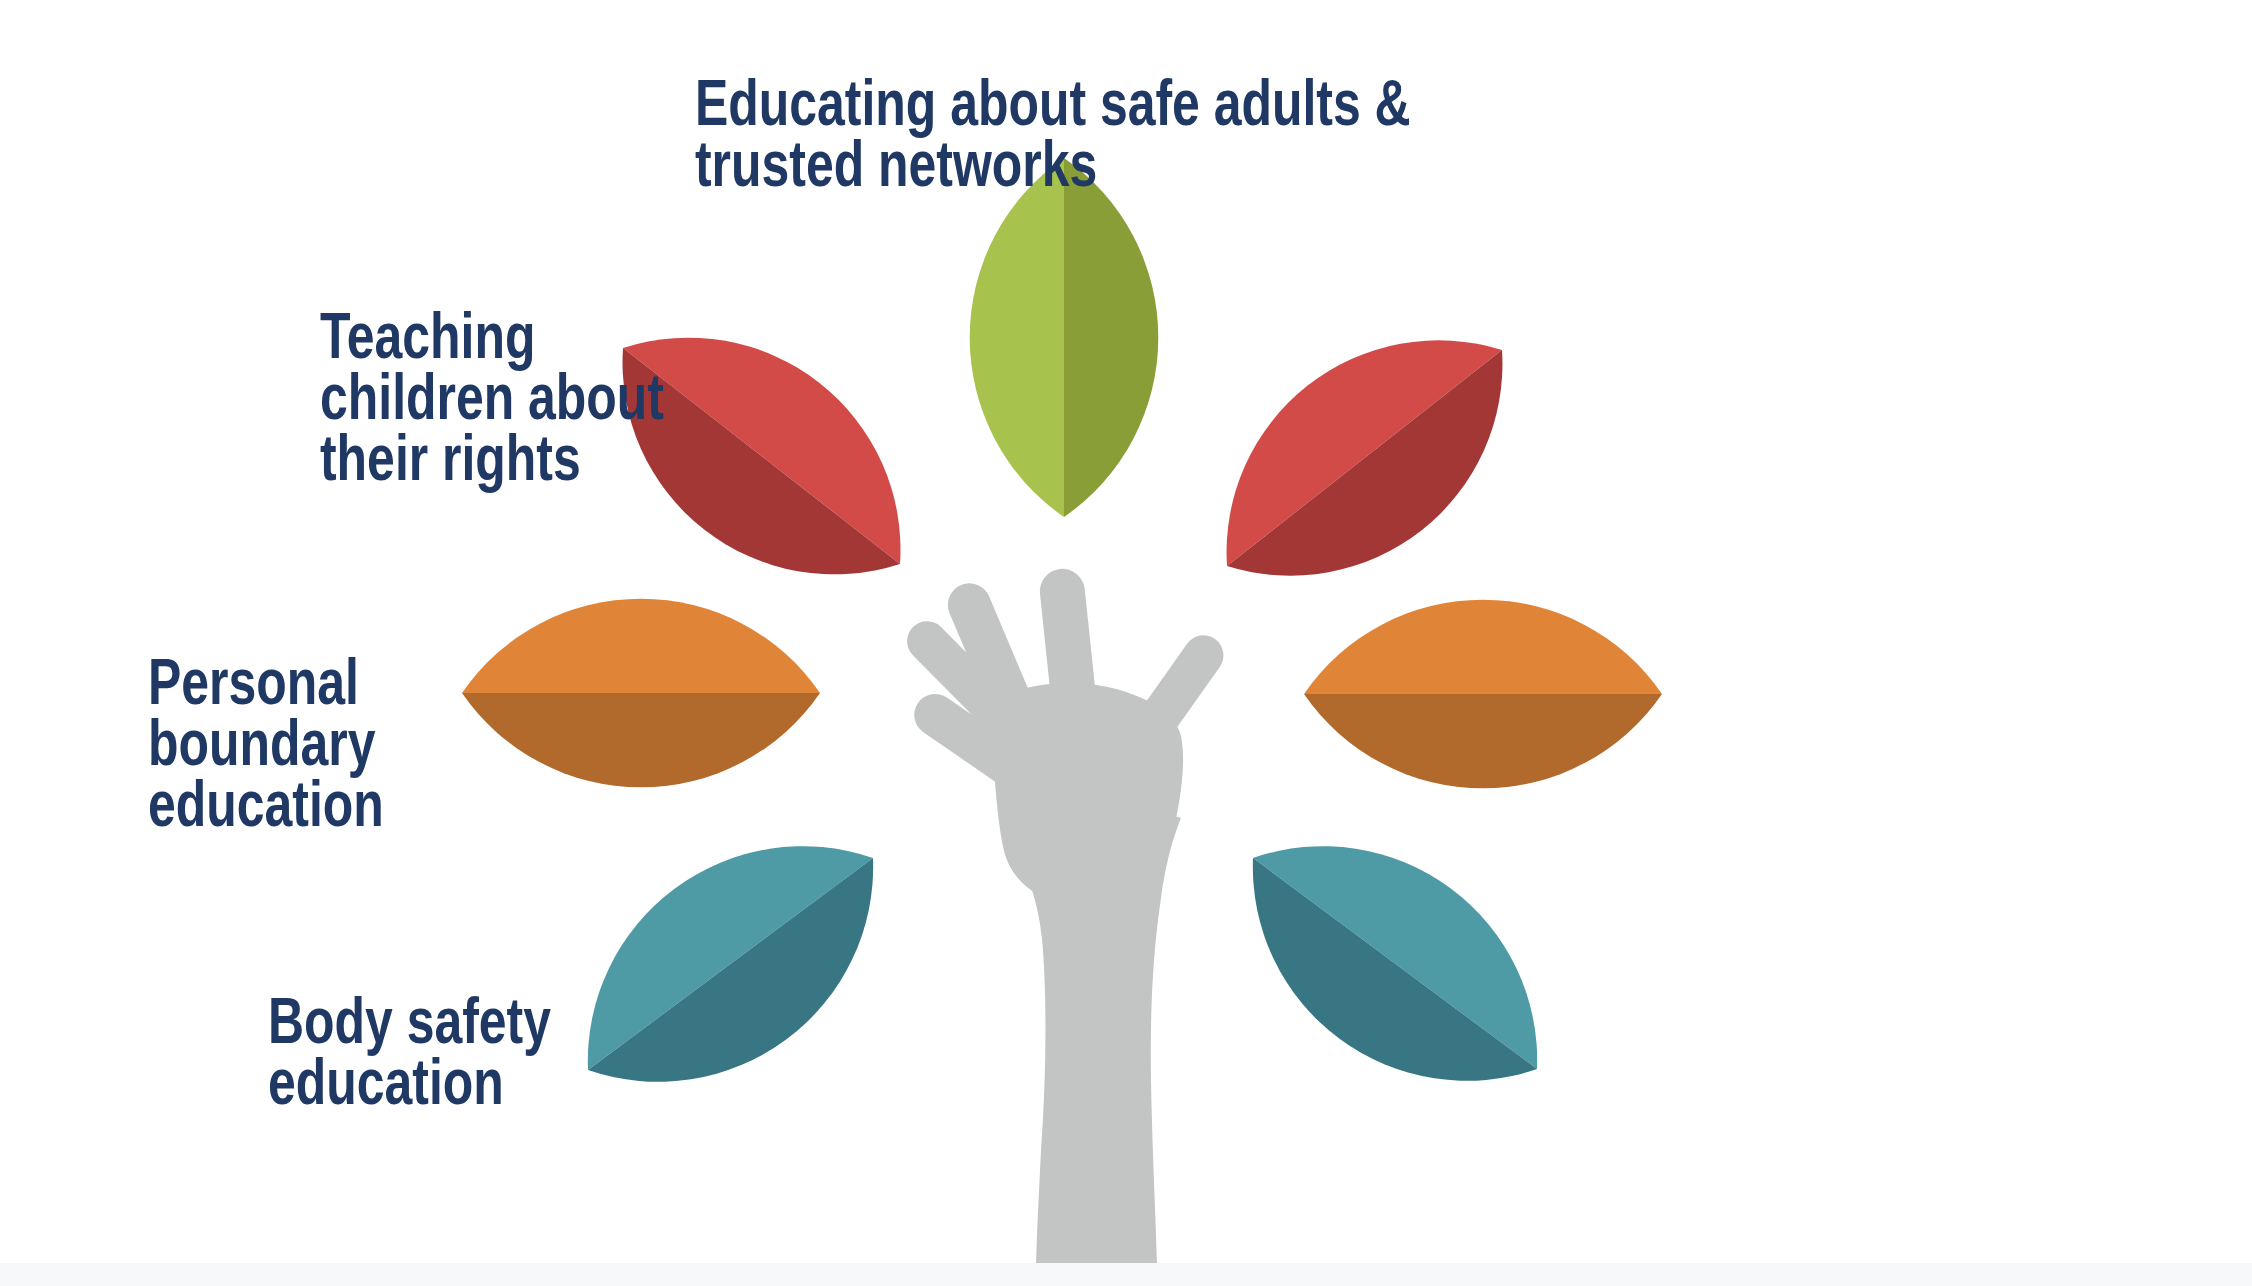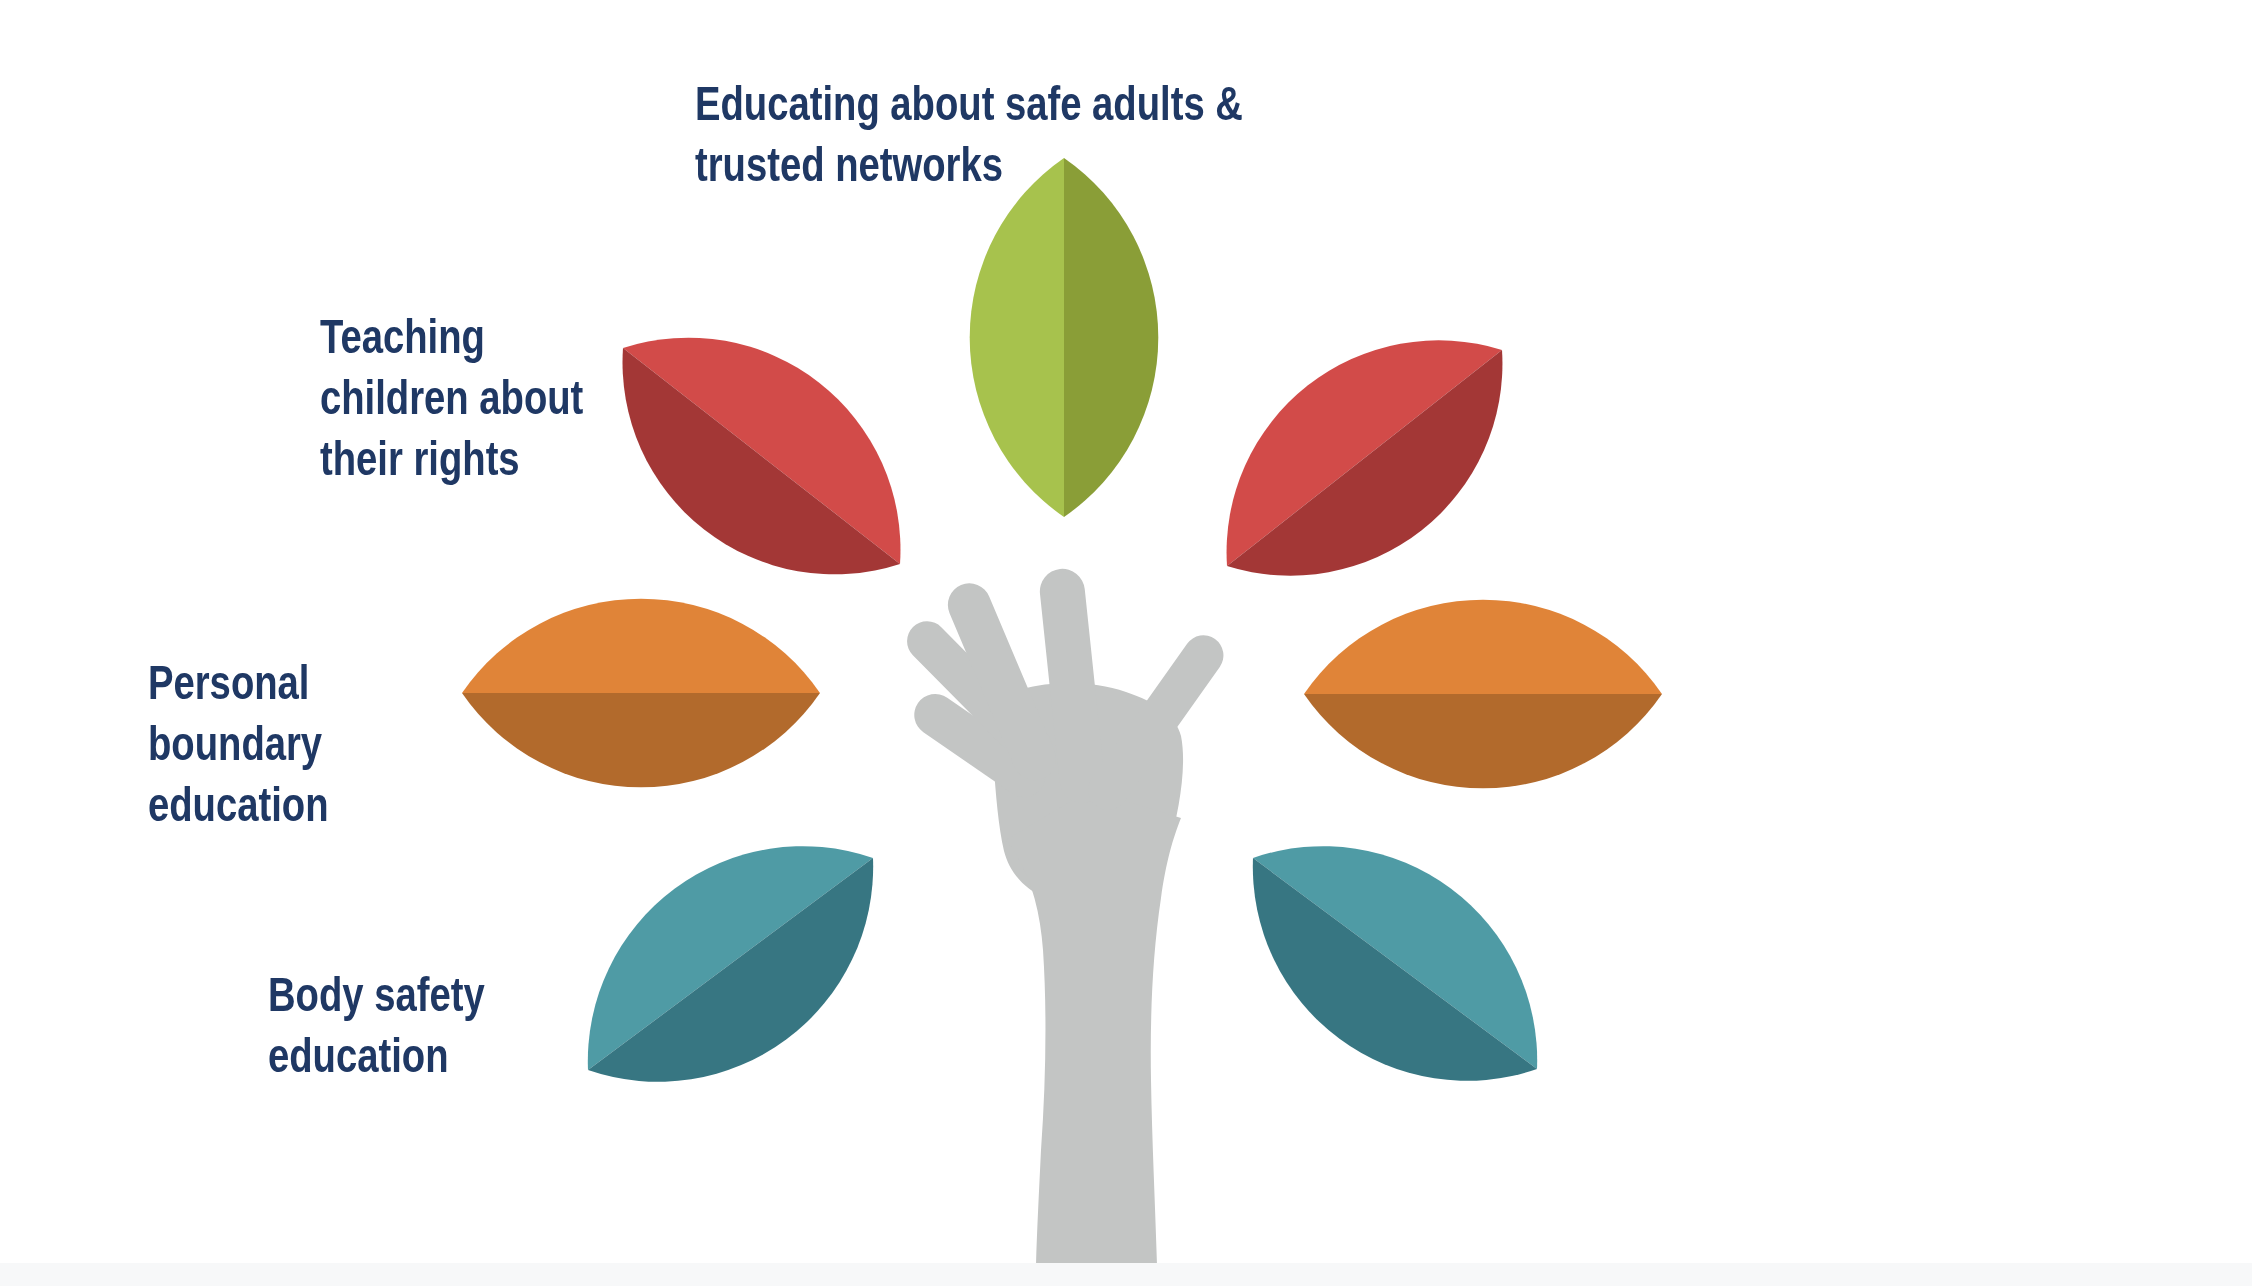--- a/index.html
+++ b/index.html
@@ -8,21 +8,21 @@
     width:2252px;height:1286px;
     overflow:hidden;
     background:#ffffff;
     font-family:"Liberation Sans", sans-serif;
   }
   #art{position:absolute;left:0;top:0;}
   .lbl{
     position:absolute;
     color:#1f3864;
     font-weight:bold;
-    font-size:49px;
+    font-size:64px;
     line-height:61px;
     white-space:pre-line;
   }
   .lbl .inner{
     display:inline-block;
     transform:scaleX(0.78);
     transform-origin:0 0;
     white-space:pre-line;
   }
   .bottom-strip{
@@ -97,20 +97,20 @@
   </div>
 
 
   <div class="lbl" style="left:148px;top:591px;">
     <span class="inner">Personal
 boundary
 education</span>
   </div>
 
 
-  <div class="lbl" style="left:268px;top:903px;text-decoration:underline;">
+  <div class="lbl" style="left:268px;top:930px;text-decoration:underline;">
     <span class="inner">Body safety
 education</span>
   </div>
 
 
   <div class="bottom-strip"></div>
 </div>
 
 </body></html>

